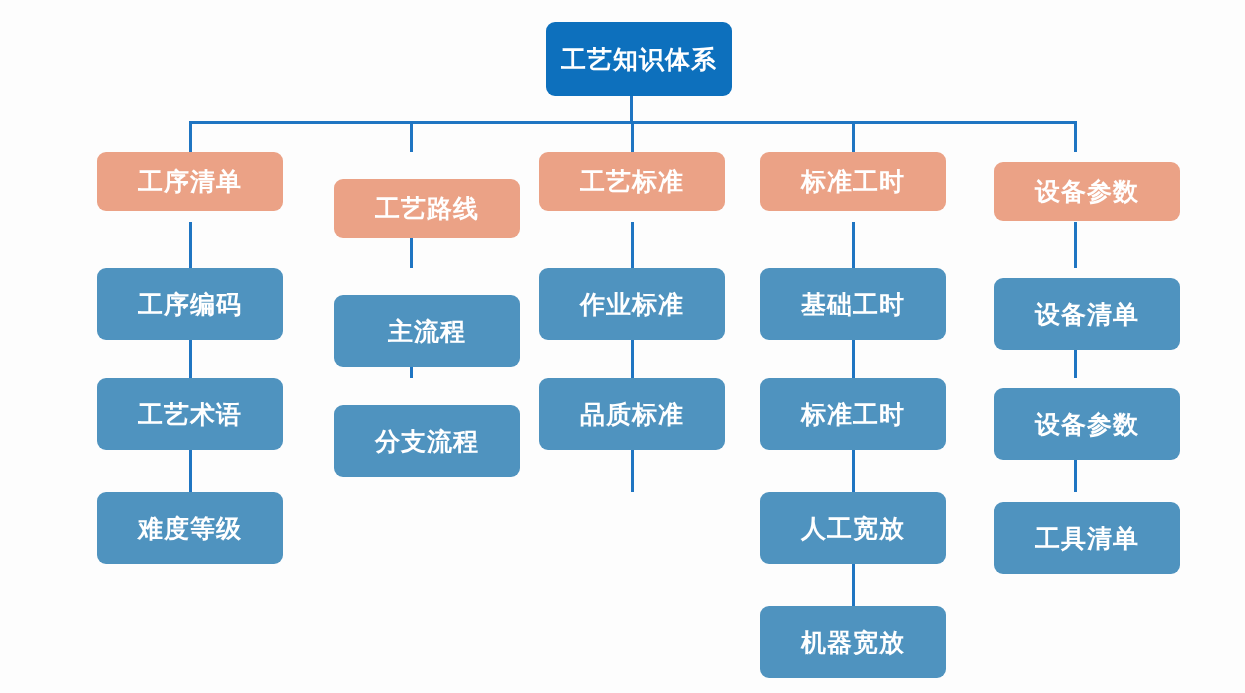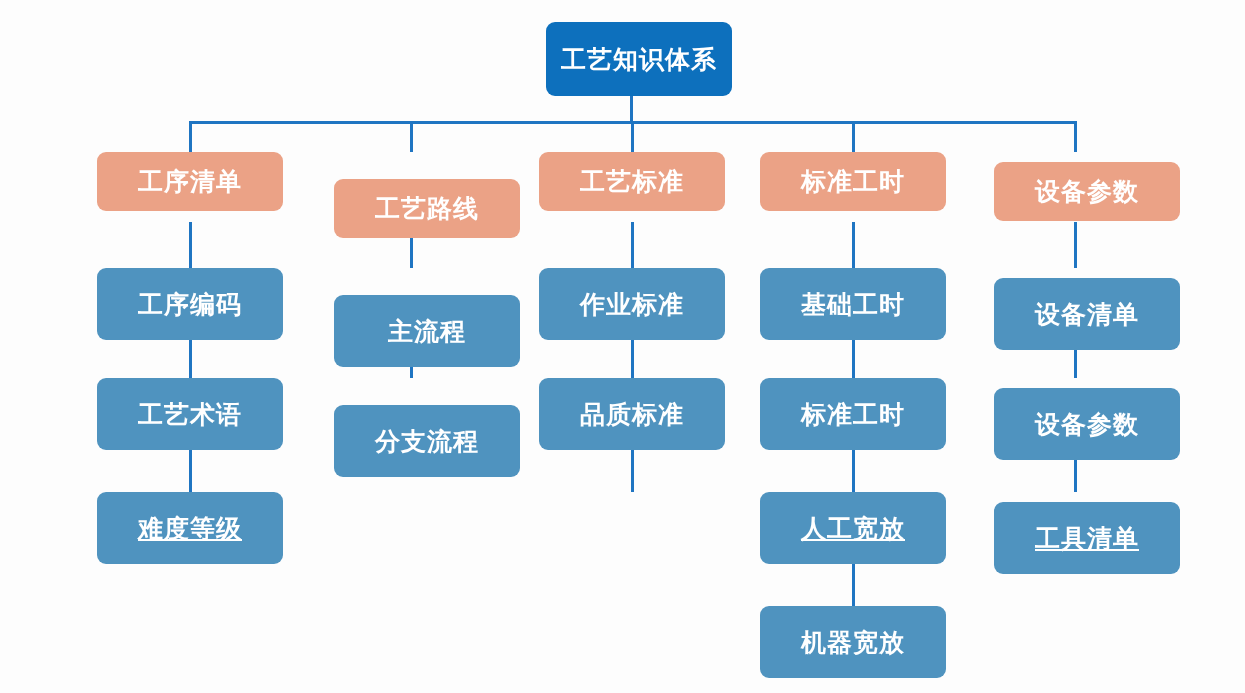--- a/index.html
+++ b/index.html
@@ -44,21 +44,21 @@
   
   .c1 { left: 97px; }
   .c2 { left: 334px; margin-top: 27px; }
   .c3 { left: 539px; }
   .c4 { left: 760px; }
   .c5 { left: 994px; margin-top: 10px; }
 
   
   .r1 { top: 268px; }
   .r2 { top: 378px; }
-  .r3 { top: 492px; text-decoration: underline; }
+  .r3 { top: 492px; }
   .r4 { top: 606px; }
 
   .conn { position: absolute; background: var(--line); }
   .vline { width: 3px; }
   .hline { height: 3px; }
 
   
   .x1 { left: 189px; }
   .x2 { left: 410px; }
   .x3 { left: 631px; }

